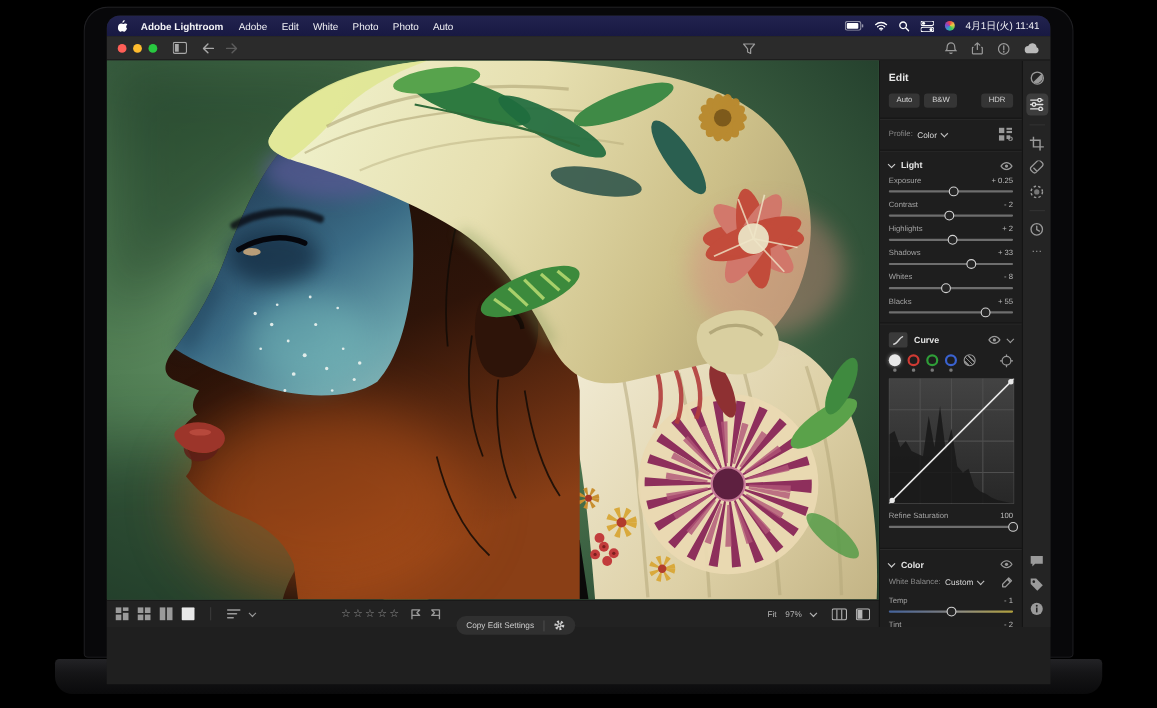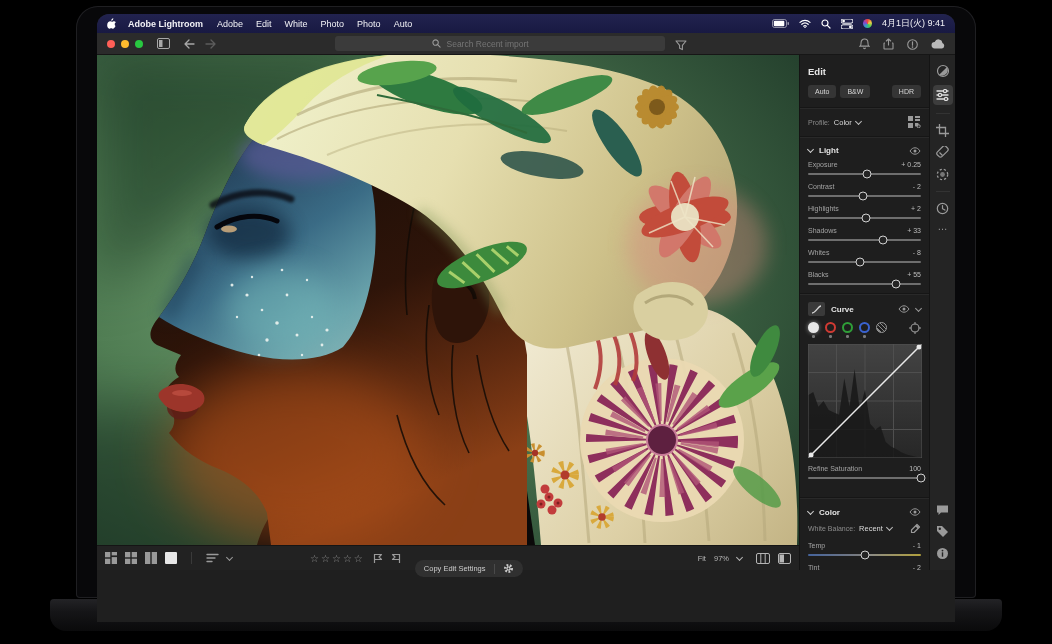--- a/index.html
+++ b/index.html
@@ -150,21 +150,21 @@
             <circle cx="4" cy="4" r="3" fill="none" stroke="#fff" stroke-width="1.2"></circle>
             <line x1="6.3" y1="6.3" x2="9" y2="9" stroke="#fff" stroke-width="1.2" stroke-linecap="round"></line>
           </svg>
         <svg width="12" height="10" viewBox="0 0 12 10">
             <rect x="0" y="0" width="12" height="4.2" rx="2.1" fill="none" stroke="#fff" stroke-width="1"></rect>
             <circle cx="2.6" cy="2.1" r="1.4" fill="#fff"></circle>
             <rect x="0" y="5.8" width="12" height="4.2" rx="2.1" fill="none" stroke="#fff" stroke-width="1"></rect>
             <circle cx="9.4" cy="7.9" r="1.4" fill="#fff"></circle>
           </svg>
         <span class="appcircle"></span>
-        <span class="clock">4月1日(火) 9:41</span>
+        <span class="clock">4月1日(火) 11:41</span>
       </span>
     </div>
 
     <div class="lrwindow">
 
       <div class="titlebar">
         <span class="tl red"></span>
         <span class="tl yellow"></span>
         <span class="tl green"></span>
         <span class="tbicon" style="margin-left:8px;">
@@ -177,27 +177,20 @@
           <svg width="11" height="10" viewBox="0 0 11 10">
               <path d="M5 1 1 5l4 4M1 5h9" fill="none" stroke="currentColor" stroke-width="1.3" stroke-linecap="round" stroke-linejoin="round"></path>
             </svg>
         </span>
         <span class="tbicon dim">
           <svg width="11" height="10" viewBox="0 0 11 10">
               <path d="M6 1l4 4-4 4M10 5H1" fill="none" stroke="currentColor" stroke-width="1.3" stroke-linecap="round" stroke-linejoin="round"></path>
             </svg>
         </span>
 
-        <div class="searchwrap">
-          <svg width="9" height="9" viewBox="0 0 10 10">
-              <circle cx="4" cy="4" r="3" fill="none" stroke="#9a9a9a" stroke-width="1.2"></circle>
-              <line x1="6.3" y1="6.3" x2="9" y2="9" stroke="#9a9a9a" stroke-width="1.2" stroke-linecap="round"></line>
-            </svg>
-          <input type="text" placeholder="Search Recent import" style="">
-        </div>
         <span class="funnel">
           <svg width="12" height="11" viewBox="0 0 12 11">
               <path d="M1 1h10L7.4 5.4V9.6L4.6 8.2V5.4Z" fill="none" stroke="currentColor" stroke-width="1.1" stroke-linejoin="round"></path>
             </svg>
         </span>
 
         <div class="tb-right">
           <svg width="11" height="12" viewBox="0 0 11 12">
               <path d="M5.5 1a3.4 3.4 0 0 1 3.4 3.4c0 2.8 1.1 3.7 1.1 3.7H1s1.1-.9 1.1-3.7A3.4 3.4 0 0 1 5.5 1z" fill="none" stroke="currentColor" stroke-width="1.1"></path>
               <path d="M4.3 9.8a1.3 1.3 0 0 0 2.4 0" fill="none" stroke="currentColor" stroke-width="1.1"></path>
@@ -689,21 +682,21 @@
             <span class="icon-right">
               <svg width="12" height="8" viewBox="0 0 12 8">
                   <path d="M1 4C2.6 1.6 4.2.8 6 .8S9.4 1.6 11 4C9.4 6.4 7.8 7.2 6 7.2S2.6 6.4 1 4Z" fill="none" stroke="currentColor"></path>
                   <circle cx="6" cy="4" r="1.5" fill="currentColor"></circle>
                 </svg>
             </span>
           </div>
 
           <div class="prow" style="margin:6px 0 8px;">
             <span class="plabel">White Balance:</span>
-            <span class="pvalue">Recent</span>
+            <span class="pvalue">Custom</span>
             <span class="chev" style="color:#bdbdbd"></span>
             <span class="icon-right">
               <svg width="11" height="11" viewBox="0 0 11 11">
                   <path d="M7 1.5 9.5 4 4 9.5H1.5V7Z" fill="none" stroke="currentColor" stroke-width="1.2" stroke-linejoin="round"></path>
                   <line x1="6" y1="2.5" x2="8.5" y2="5" stroke="currentColor" stroke-width="1.8"></line>
                 </svg>
             </span>
           </div>
 
           <div class="srow">

